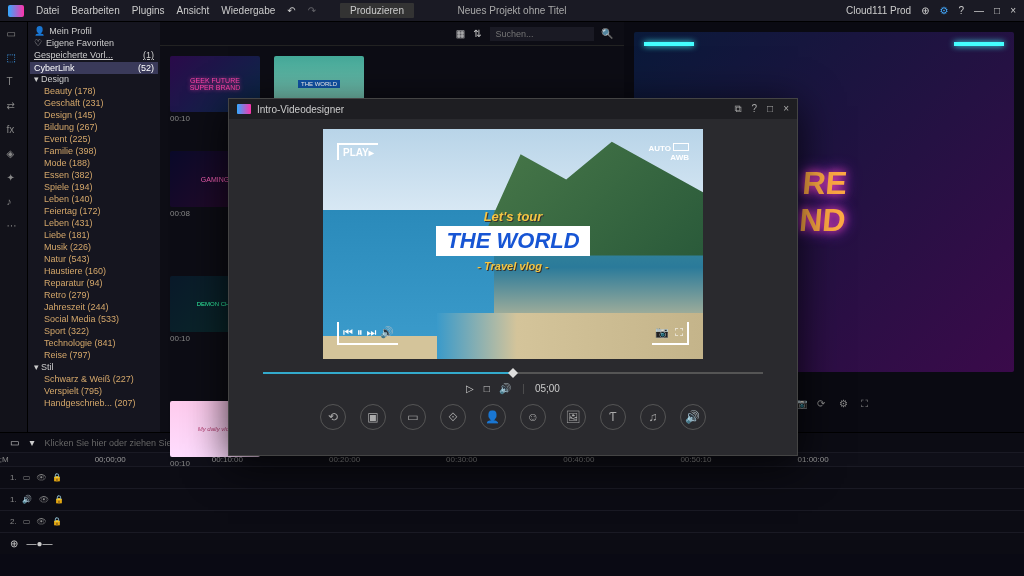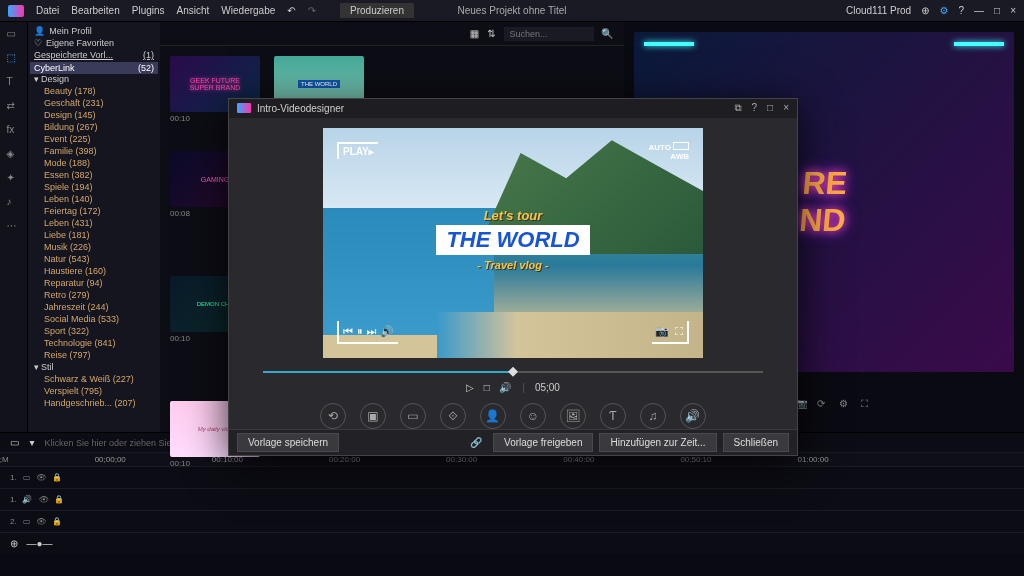--- a/index.html
+++ b/index.html
@@ -19,21 +19,21 @@
 .sidebar { width: 132px; background: #15151f; overflow-y: auto; padding: 4px 6px; font-size: 9px; color: #d4a76a; }
 .sidebar .top-row { display: flex; align-items: center; gap: 4px; color: #ccc; margin-bottom: 2px; }
 .sidebar .fav { display: flex; align-items: center; gap: 4px; color: #ccc; margin-bottom: 2px; }
 .sidebar .saved { color: #ccc; display: flex; justify-content: space-between; margin-bottom: 2px; text-decoration: underline; }
 .sidebar .cyberlink { background: #3a3a5a; color: #fff; padding: 1px 4px; margin: 0 -4px 0 -4px; display: flex; justify-content: space-between; }
 .sidebar .cat-head { color: #ccc; margin-bottom: 2px; }
 .sidebar .cat-item { padding-left: 10px; margin-bottom: 1px; line-height: 11px; }
 
 .library { flex: 1; background: #0d0d15; position: relative; }
 .lib-top { height: 24px; border-bottom: 1px solid #222; display: flex; align-items: center; justify-content: flex-end; padding: 0 10px; gap: 8px; }
-.lib-top .search { background: #1a1a24; border: none; color: #888; padding: 2px 6px; width: 90px; font-size: 9px; }
+.lib-top .search { background: #1a1a24; border: none; color: #888; padding: 2px 6px; width: 104px; font-size: 9px; }
 .lib-grid { padding: 10px; display: flex; flex-wrap: wrap; gap: 14px; }
 .thumb { width: 90px; }
 .thumb .img { width: 90px; height: 56px; background: #1a2a3a; border-radius: 2px; position: relative; overflow: hidden; }
 .thumb .dur { font-size: 8px; color: #888; margin-top: 2px; }
 .th1 { background: linear-gradient(135deg,#2a0a4a,#0a2a4a) !important; display:flex;align-items:center;justify-content:center;flex-direction:column; }
 .th1 .t { color:#f4a; font-size:7px; text-shadow:0 0 4px #f4a; }
 .th2 { background: linear-gradient(#4a9,#8cb) !important; display:flex;align-items:center;justify-content:center;flex-direction:column; }
 .th2 .t { color:#fff; font-size:6px; background:#15a; padding:1px 3px; }
 .th3 { background: linear-gradient(135deg,#0a0a2a,#2a0a2a) !important; display:flex;align-items:center;justify-content:center; }
 .th3 .t { color:#f6b; font-size:7px; }
@@ -358,21 +358,13 @@
       <div class="tool-btn">▭</div>
       <div class="tool-btn">⟐</div>
       <div class="tool-btn">👤</div>
       <div class="tool-btn">☺</div>
       <div class="tool-btn">🖼</div>
       <div class="tool-btn">Ƭ</div>
       <div class="tool-btn">♫</div>
       <div class="tool-btn">🔊</div>
     </div>
   </div>
-  <div class="modal-footer">
-    <div class="btn">Vorlage speichern</div>
-    <div class="spacer"></div>
-    <span class="share-ic">🔗</span>
-    <div class="btn">Vorlage freigeben</div>
-    <div class="btn">Hinzufügen zur Zeit...</div>
-    <div class="btn">Schließen</div>
-  </div>
 </div>
 
 </body></html>

